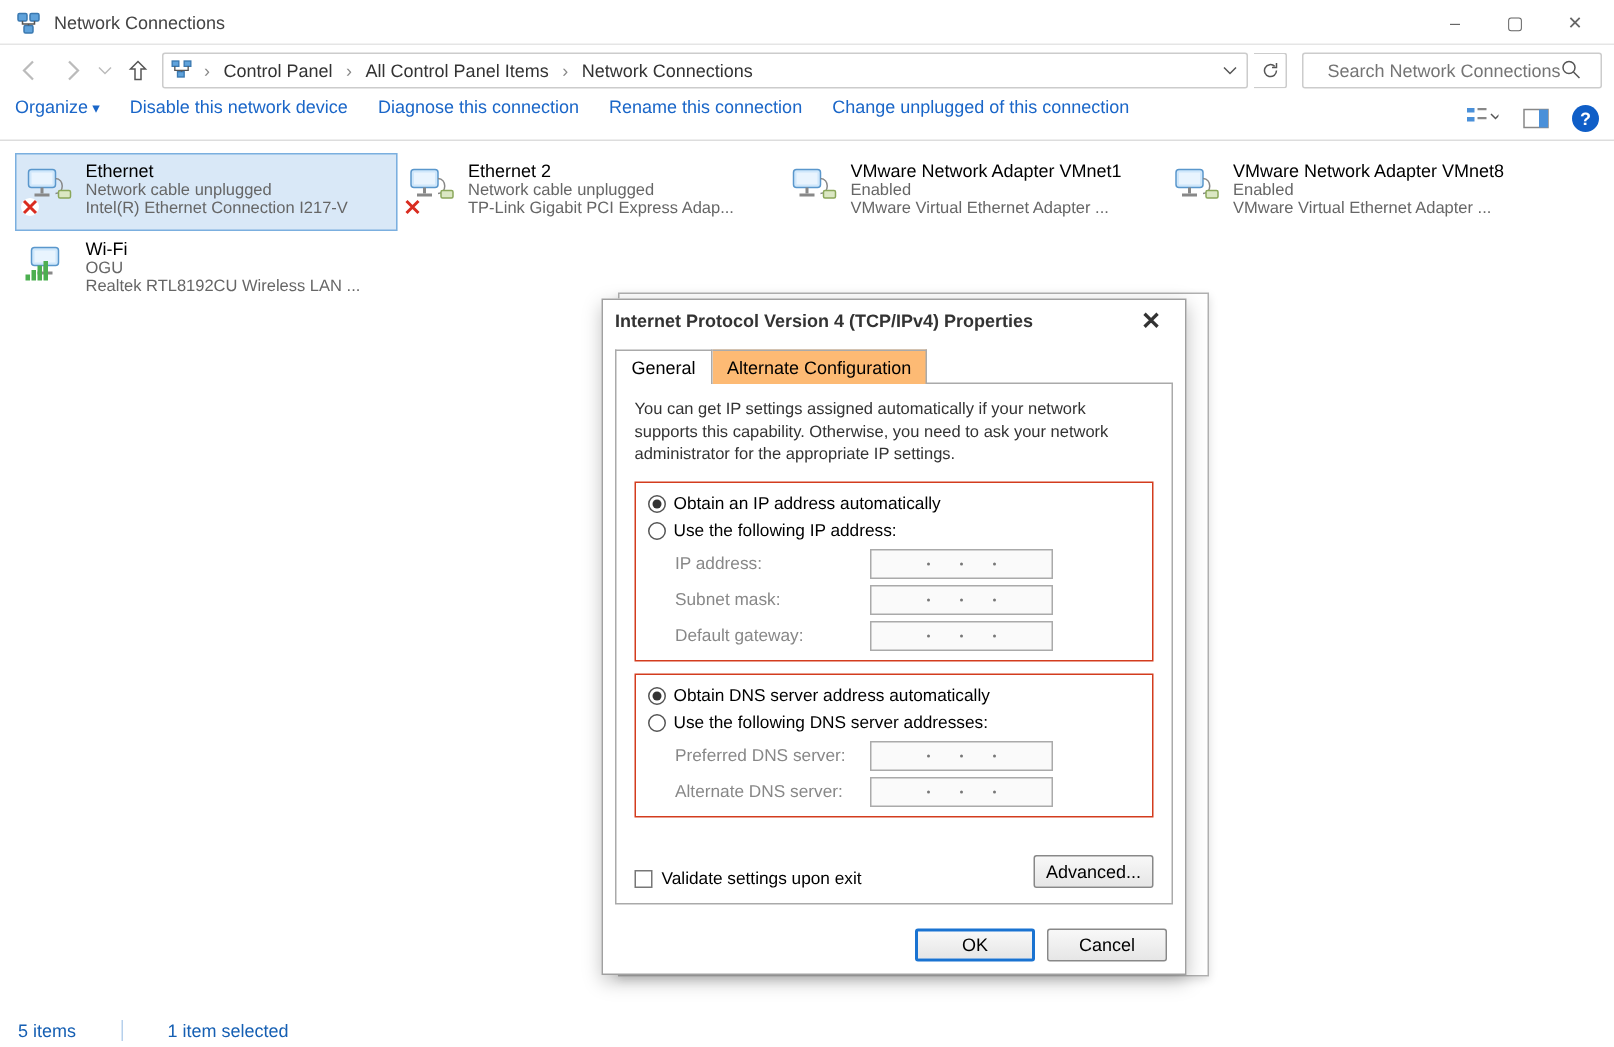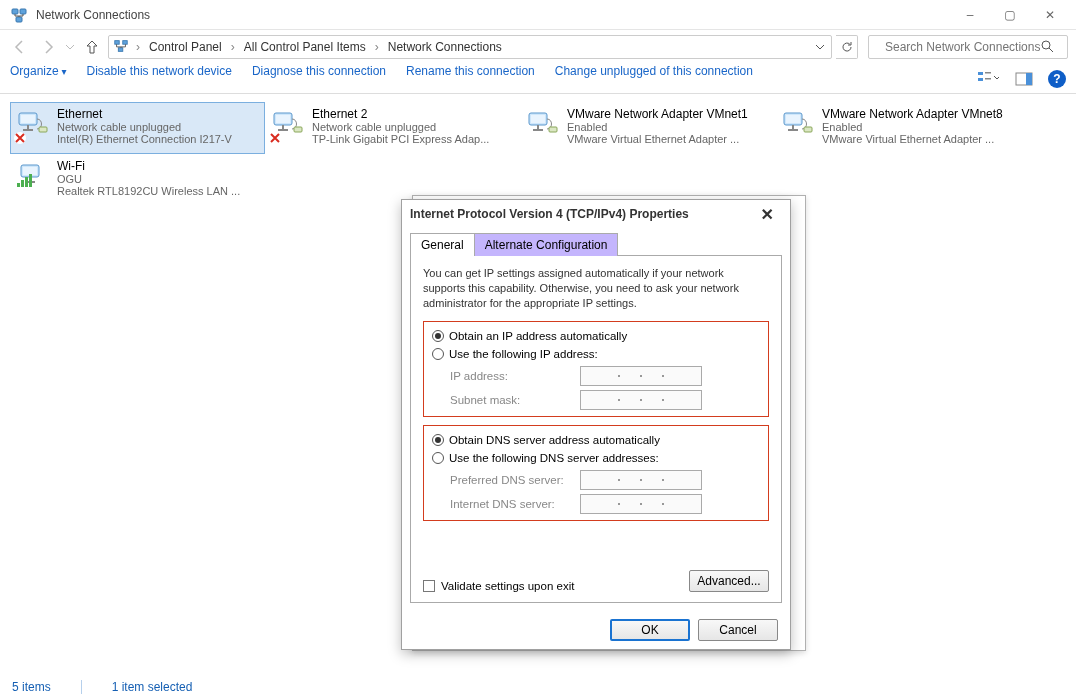--- a/index.html
+++ b/index.html
@@ -48,21 +48,21 @@
 
 .statusbar { position: absolute; bottom: 0; left: 0; right: 0; height: 22px; display: flex; align-items: center; padding: 0 12px; gap: 30px; font-size: 12px; color: #155fb3; }
 .statusbar .divider { width: 1px; height: 14px; background: #b6d0ec; }
 
 
 .dialog-back { position: absolute; top: 195px; left: 412px; width: 394px; height: 456px; background: #fff; border: 1px solid #b0b0b0; box-shadow: 0 2px 6px rgba(0,0,0,.15); }
 .dialog { position: absolute; top: 199px; left: 401px; width: 390px; height: 451px; background: #fff; border: 1px solid #a0a0a0; box-shadow: 0 4px 12px rgba(0,0,0,.25); display: flex; flex-direction: column; }
 .dlg-title { height: 28px; display:flex; align-items:center; padding: 0 8px; font-size: 12px; font-weight: 600; color: #333; }
 .dlg-title .dlg-close { margin-left:auto; font-size:16px; color:#333; padding:0 8px; }
 .dlg-tabs { display: flex; margin: 4px 8px 0 8px; }
-.dlg-tab { padding: 4px 10px; font-size: 12px; border: 1px solid #aaa; border-bottom: none; background: #c4b5fd; position: relative; top: 1px; }
+.dlg-tab { padding: 4px 10px; font-size: 12px; border: 1px solid #aaa; border-bottom: none; background: #fdba74; position: relative; top: 1px; }
 .dlg-tab.active { background: #fff; z-index: 2; }
 .dlg-tab + .dlg-tab { margin-left: 0px; border-left: none; }
 .dlg-body { flex: 1; margin: 0 8px 8px 8px; border: 1px solid #aaa; padding: 10px 12px; background: #fff; display: flex; flex-direction: column; }
 .dlg-text { font-size: 11px; color: #333; line-height: 1.35; margin-bottom: 10px; }
 
 .redbox { border: 1px solid #d33c1e; padding: 8px 8px 2px 8px; margin-bottom: 8px; }
 .radio-row { display:flex; align-items:center; gap:5px; font-size: 11.5px; color: #000; margin-bottom: 6px; }
 .radio-row .radio { width: 12px; height: 12px; border: 1px solid #555; border-radius: 50%; display:flex; align-items:center; justify-content:center; }
 .radio.checked::after { content:""; width: 6px; height: 6px; background: #333; border-radius: 50%; }
 .field-row { display: flex; align-items: center; margin: 4px 0 4px 18px; }
@@ -334,41 +334,49 @@
           </span>
       </div>
       <div class="field-row disabled">
         <span class="lbl">Subnet mask:</span>
         <span class="ipinput">
             <span class="ipdot"></span>
             <span class="ipdot"></span>
             <span class="ipdot"></span>
           </span>
       </div>
+      <div class="field-row disabled">
+        <span class="lbl">Default gateway:</span>
+        <span class="ipinput">
+            <span class="ipdot"></span>
+            <span class="ipdot"></span>
+            <span class="ipdot"></span>
+          </span>
+      </div>
     </div>
 
     <div class="redbox">
       <div class="radio-row">
         <span class="radio checked"></span>
         <span>Obtain DNS server address automatically</span>
       </div>
       <div class="radio-row">
         <span class="radio"></span>
         <span>Use the following DNS server addresses:</span>
       </div>
       <div class="field-row disabled">
         <span class="lbl">Preferred DNS server:</span>
         <span class="ipinput">
             <span class="ipdot"></span>
             <span class="ipdot"></span>
             <span class="ipdot"></span>
           </span>
       </div>
       <div class="field-row disabled">
-        <span class="lbl">Internet DNS server:</span>
+        <span class="lbl">Alternate DNS server:</span>
         <span class="ipinput">
             <span class="ipdot"></span>
             <span class="ipdot"></span>
             <span class="ipdot"></span>
           </span>
       </div>
     </div>
 
     <div class="dlg-row">
       <div class="checkbox-row" style="margin-right:auto;">

